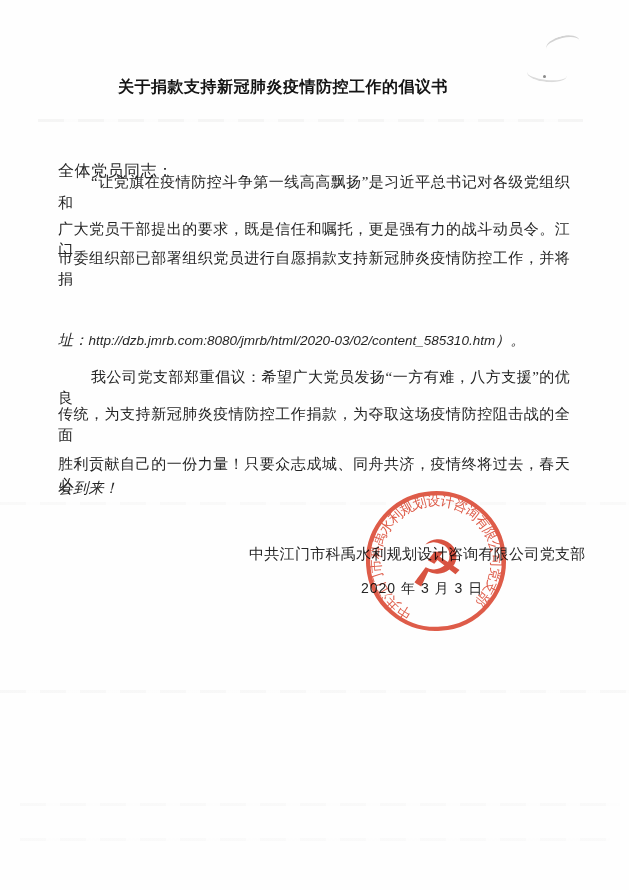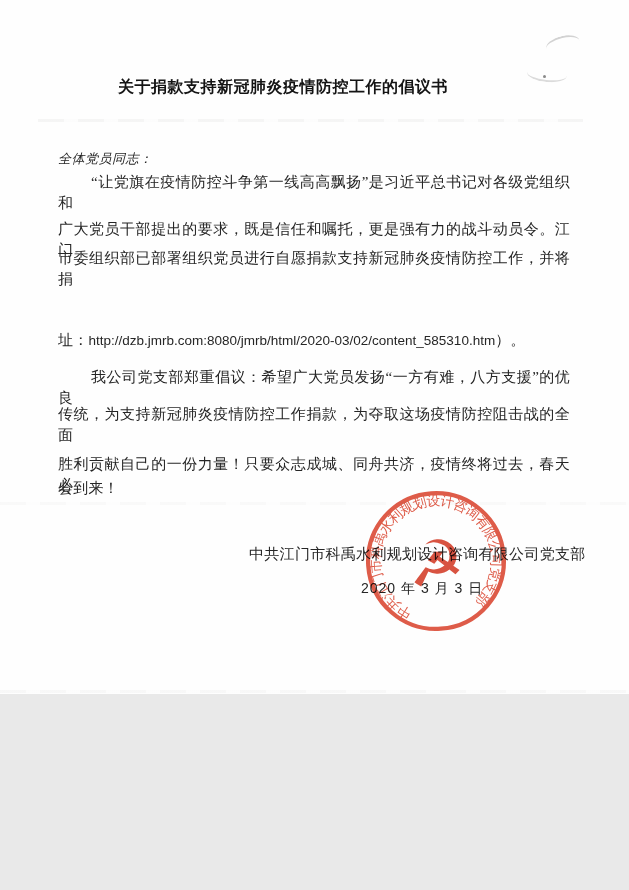--- a/index.html
+++ b/index.html
@@ -1,38 +1,38 @@
 <!DOCTYPE html>
 <html><head>
 <meta charset="utf-8">
 <style>
   html,body { margin:0; padding:0; background:#e9e9e9; }
   .page {
-    position:relative; width:629px; height:694px; margin:0 auto;
+    position:relative; width:629px; height:890px; margin:0 auto;
     background:#fefefe; overflow:hidden;
     font-family:"Liberation Serif","DejaVu Serif",serif;
     color:#262626;
   }
   .doc-title {
     position:absolute; left:118px; top:77px;
     font-size:16px; font-weight:700; color:#141414; letter-spacing:0.5px;
     white-space:nowrap;
   }
   .salutation {
-    position:absolute; left:58px; top:148px;
-    font-size:13px; line-height:21px; letter-spacing:0.5px;font-style:italic;
+    position:absolute; left:58px; top:160px;
+    font-size:16px; line-height:21px; letter-spacing:0.5px;
   }
   .line {
     position:absolute; left:58px; width:512px;
     font-size:15px; line-height:21px; letter-spacing:0.2px;
     text-align:justify; text-align-last:justify;
     white-space:normal;
   }
   .line.indent { text-indent:33px; }
-  .line.last { text-align:right; text-align-last:left; }
+  .line.last { text-align:right; text-align-last:left;font-style:italic; }
   .url-text {
     font-family:"Liberation Sans","DejaVu Sans",sans-serif;
     font-size:13.5px; letter-spacing:0;
   }
   .signature {
     position:absolute; left:249px; top:545px;
     font-size:15px; letter-spacing:0.3px; white-space:nowrap; z-index:2;
   }
   .doc-date {
     position:absolute; left:361px; top:580px;

